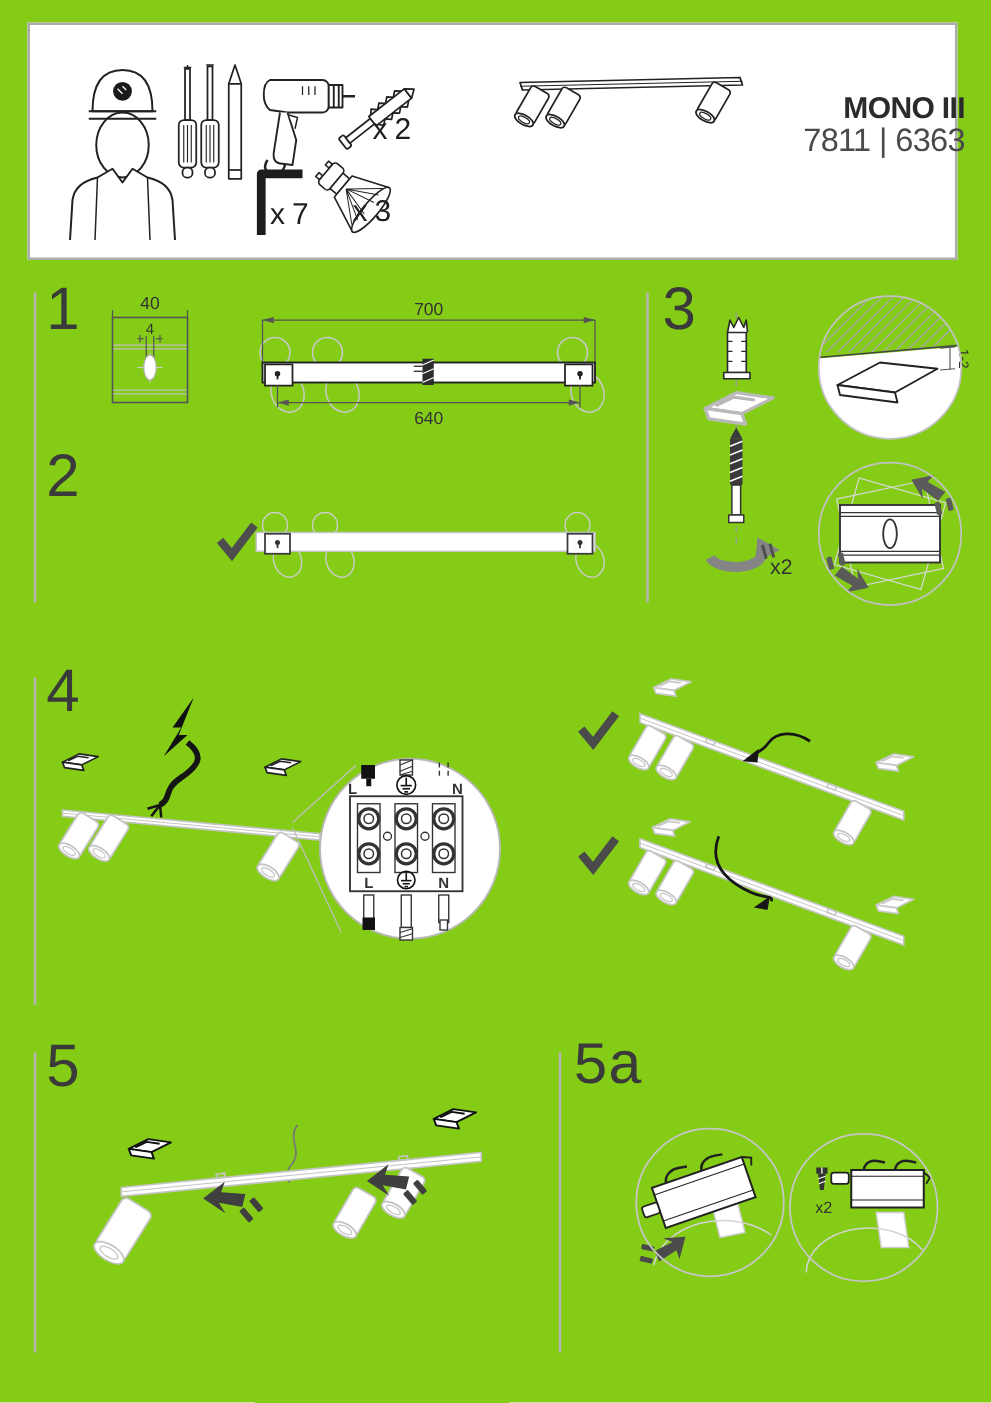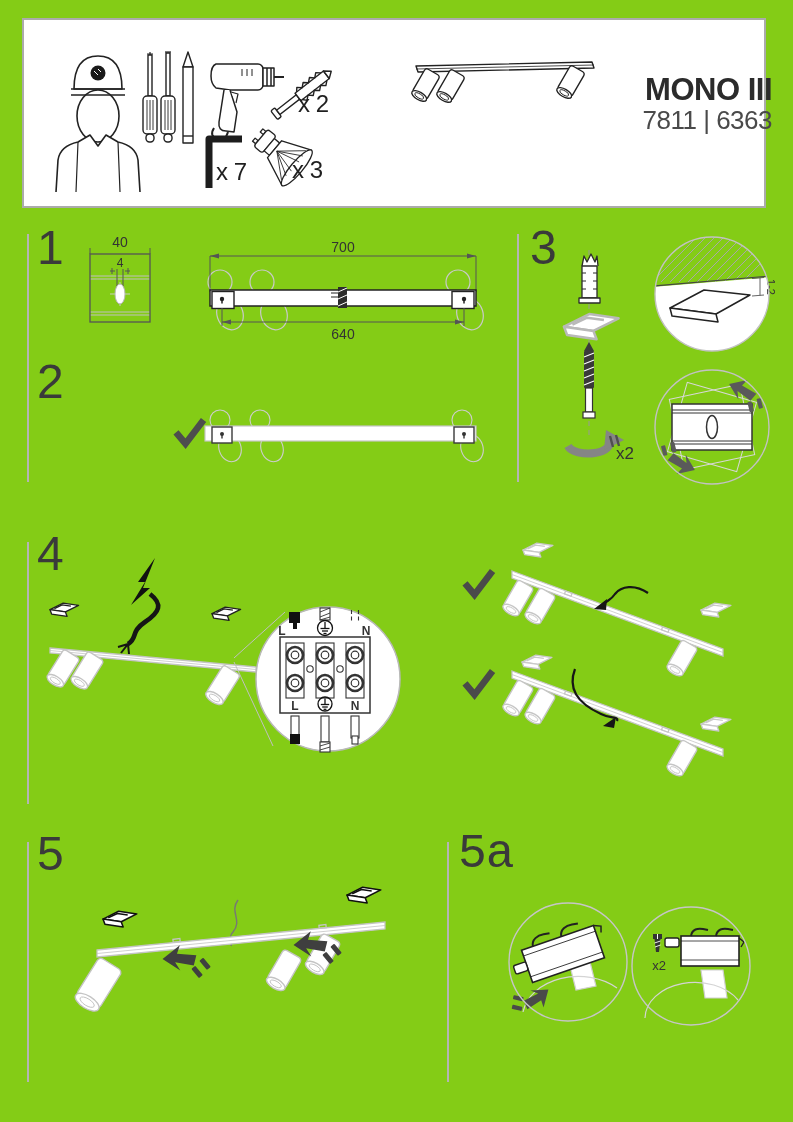--- a/index.html
+++ b/index.html
@@ -13,21 +13,21 @@
     border:2px solid #ababab; background:#fff;
   }
   .vline { position:absolute; width:2px; background:#b5b5b5; }
   .num {
     position:absolute; font-size:48px; line-height:1; color:#3a3a3a;
     font-weight:500; letter-spacing:-1px;
   }
   .qty { position:absolute; font-size:24px; color:#1f1f1f; letter-spacing:-0.5px; }
   .qty-sm { position:absolute; font-size:17px; color:#333; }
   .brand { position:absolute; left:540px; top:54px; width:208px; text-align:right; }
-  .brand-title { font-size:31px; font-weight:700; color:#2b2b2b; letter-spacing:-0.5px; line-height:1.05; }
+  .brand-title { font-size:24px; font-weight:700; color:#2b2b2b; letter-spacing:-0.5px; line-height:1.05; }
   .brand-model { font-size:26px; font-weight:400; color:#4a4a4a; letter-spacing:-0.5px; line-height:26px; }
   svg { position:absolute; overflow:visible; }
   svg text { font-family:"Liberation Sans", sans-serif; fill:#333; }
 </style>
 </head>
 <body>
 
 <div class="page">
 
   <svg width="0" height="0">
@@ -124,21 +124,21 @@
       <g transform="rotate(40 30 28)">
         <rect x="1" y="17" width="4" height="4"></rect>
         <rect x="1" y="29" width="4" height="4"></rect>
         <rect x="5" y="14" width="11" height="22" rx="3"></rect>
         <rect x="16" y="17" width="7" height="16"></rect>
         <polygon points="23,14 52,2 52,48 23,36"></polygon>
         <ellipse cx="52" cy="25" rx="6" ry="23"></ellipse>
         <path d="M26,25 L48,6 M26,25 L49,12 M26,25 L50,19 M26,25 L50,31 M26,25 L49,38 M26,25 L48,44" stroke-width="0.8" fill="none"></path>
       </g>
     </svg>
-    <span class="qty" style="left:268px;top:136px;text-align:center;">x 3</span>
+    <span class="qty" style="left:258px;top:136px;text-align:center;">x 3</span>
 
     <svg style="left:382px;top:32px;" width="198" height="64" viewBox="0 0 198 64" style-x="">
       <g fill="#fff" stroke="#222" stroke-width="1.4" stroke-linejoin="round" color="#222">
         <polygon points="10,14 186,10 188,16 12,20"></polygon>
         <line x1="10" y1="17" x2="188" y2="13" stroke-width="0.8"></line>
         <use href="#spot" transform="translate(27,20) rotate(30) scale(0.92)"></use>
         <use href="#spot" transform="translate(52,21) rotate(30) scale(0.92)"></use>
         <use href="#spot" transform="translate(172,17) rotate(30) scale(0.92)"></use>
       </g>
     </svg>

